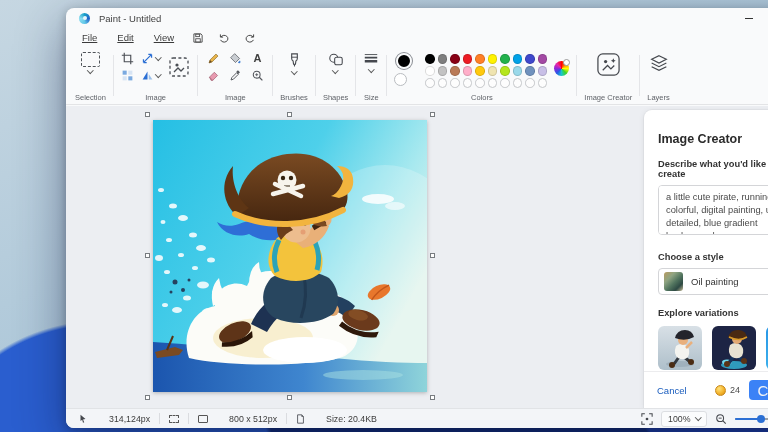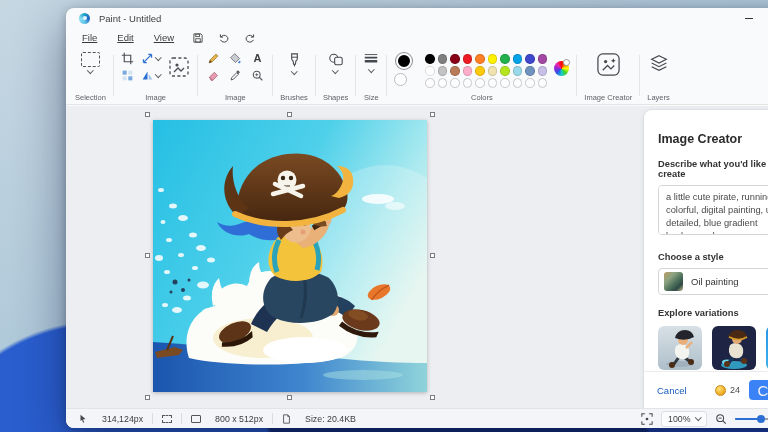--- a/index.html
+++ b/index.html
@@ -106,21 +106,21 @@
   .cancel{ font-size:9.5px; color:#1a5dbe; }
   .coin{ width:11px; height:11px; border-radius:50%; margin-left:auto;
     background:radial-gradient(circle at 35% 30%,#ffe27a,#f2b028 60%,#cd8b16); border:1px solid #c8881a; }
   .credits{ font-size:9px; color:#4c4c4c; margin:0 9px 0 4px; }
   .create-btn{ width:62px; height:20px; border-radius:4px; background:#3b82f6; color:#f2f3f4;
     font-size:15px; display:flex; align-items:center; justify-content:center; }
 
   
   .statusbar{ position:absolute; left:0; right:0; bottom:0; height:20px; background:#f3f5f8;
     border-top:1px solid #e1e3e6; display:flex; align-items:center; padding:0 12px; font-size:8.8px; color:#3c3c3c; }
-  .sitem{ display:flex; align-items:center; gap:14px;justify-content:flex-end; }
+  .sitem{ display:flex; align-items:center; gap:21px;justify-content:flex-end; }
   .sdiv{ width:1px; height:11px; background:#dadce0; margin:0 9px; }
   .sel-mini{ width:10px; height:8px; border:1px dashed #555; border-radius:1px; }
   .canv-mini{ width:10px; height:8px; border:1px solid #555; border-radius:1px; }
   .sb-right{ margin-left:auto; display:flex; align-items:center; gap:8px; }
   .zoom-dd{ display:flex; align-items:center; gap:5px; border:1px solid #dcdee2; border-radius:3px;
     padding:2px 6px; background:#fbfcfd; }
   .slider{ position:relative; width:62px; height:2px; background:#9aa0a8; border-radius:2px; }
   .slider .fill{ position:absolute; left:0; top:0; height:2px; width:26px; background:#2b6fd4; border-radius:2px; }
   .slider .thumb{ position:absolute; left:22px; top:-3px; width:8px; height:8px; border-radius:50%; background:#2b6fd4; }
 </style>

